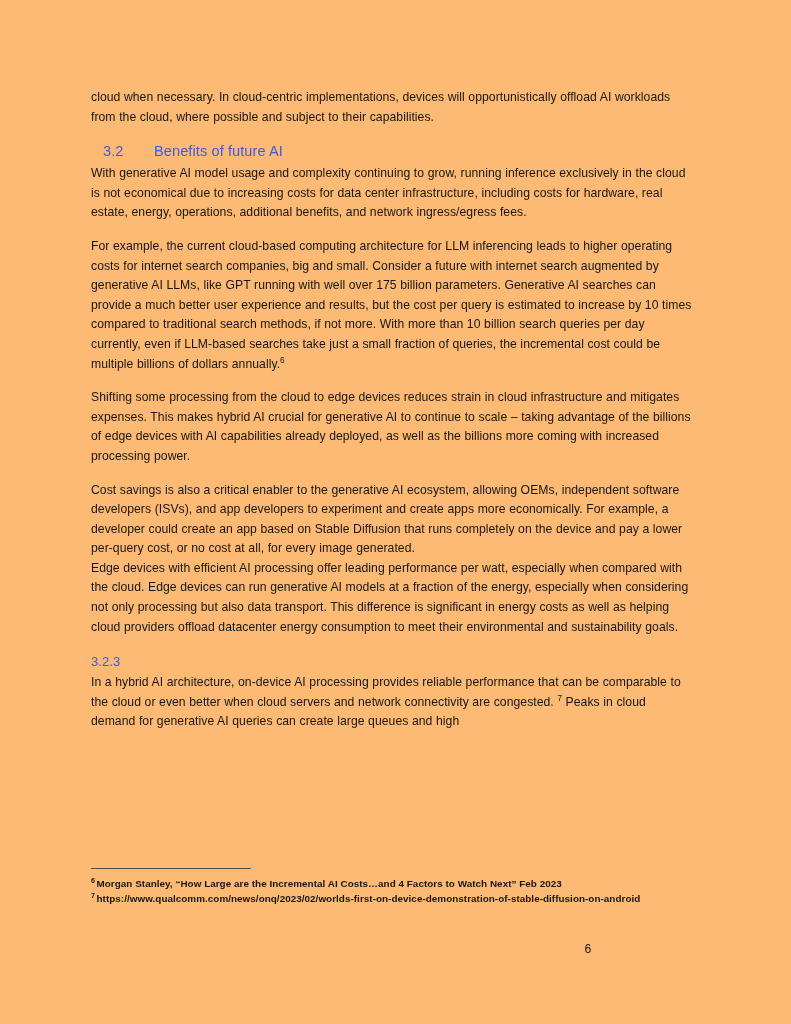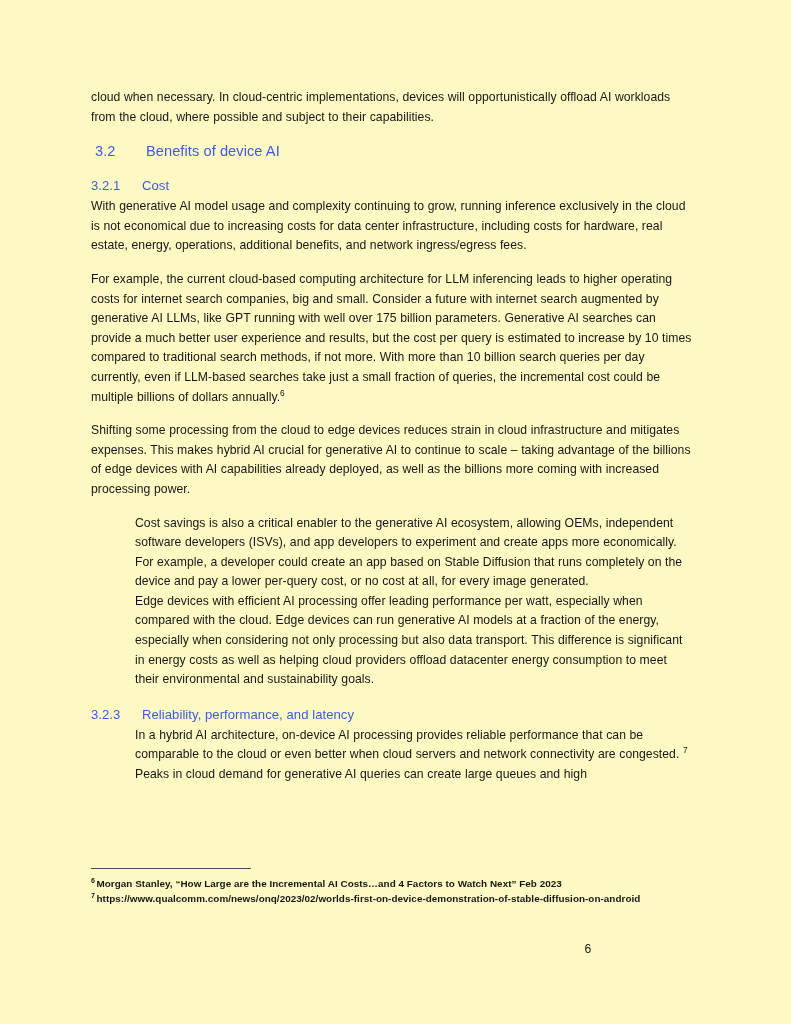--- a/index.html
+++ b/index.html
@@ -15,21 +15,21 @@
     color: #1a1a1a;
     overflow: hidden;
   }
 
   .page {
     position: absolute;
     left: 0;
     top: 0;
     width: 791px;
     height: 1024px;
-    background: #fef9c3;
+    background: #fdba74;
     box-sizing: border-box;
   }
 
   .content {
     position: absolute;
     left: 91px;
     top: 88px;
     width: 602px;
   }
 
@@ -37,25 +37,24 @@
     margin: 0 0 14px 0;
     font-size: 12.2px;
     line-height: 19.6px;
     color: #161616;
     text-align: left;
     letter-spacing: 0.004em;
     word-spacing: 0.01em;
   }
   p.body-para.tight {
     margin-bottom: 0;
-    margin-left: 44px;
   }
 
   h2.sec-heading {
-    margin: 14px 0 3px 4px;
+    margin: 14px 0 3px 12px;
     font-size: 14.6px;
     font-weight: 400;
     line-height: 20px;
     color: #3c5be0;
     letter-spacing: 0.005em;
     display: flex;
   }
   h2.sec-heading .num {
     display: inline-block;
     width: 51px;
@@ -131,41 +130,36 @@
 <body>
 
 <div class="page">
 
   <div class="content">
 
     <p class="body-para">cloud when necessary. In cloud-centric implementations, devices will opportunistically offload AI workloads from the cloud, where possible and subject to their capabilities.</p>
 
     <h2 class="sec-heading">
       <span class="num">3.2</span>
-      <span>Benefits of device AI</span>
+      <span>Benefits of future AI</span>
     </h2>
 
-    <h3 class="sub-heading">
-      <span class="num">3.2.1</span>
-      <span>Cost</span>
-    </h3>
 
     <p class="body-para">With generative AI model usage and complexity continuing to grow, running inference exclusively in the cloud is not economical due to increasing costs for data center infrastructure, including costs for hardware, real estate, energy, operations, additional benefits, and network ingress/egress fees.</p>
 
     <p class="body-para"><span>For example, the current cloud-based computing architecture for LLM inferencing leads to higher operating costs for internet search companies, big and small. Consider a future with internet search augmented by generative AI LLMs, like GPT running with well over 175 billion parameters. Generative AI searches can provide a much better user experience and results, but the cost per query is estimated to increase by 10 times compared to traditional search methods, if not more. With more than 10 billion search queries per day currently, even if LLM-based searches take just a small fraction of queries, the incremental cost could be multiple billions of dollars annually.</span><sup class="fn-ref">6</sup></p>
 
     <p class="body-para">Shifting some processing from the cloud to edge devices reduces strain in cloud infrastructure and mitigates expenses. This makes hybrid AI crucial for generative AI to continue to scale – taking advantage of the billions of edge devices with AI capabilities already deployed, as well as the billions more coming with increased processing power.</p>
 
     <p class="body-para tight">Cost savings is also a critical enabler to the generative AI ecosystem, allowing OEMs, independent software developers (ISVs), and app developers to experiment and create apps more economically. For example, a developer could create an app based on Stable Diffusion that runs completely on the device and pay a lower per-query cost, or no cost at all, for every image generated.</p>
 
     <p class="body-para tight">Edge devices with efficient AI processing offer leading performance per watt, especially when compared with the cloud. Edge devices can run generative AI models at a fraction of the energy, especially when considering not only processing but also data transport. This difference is significant in energy costs as well as helping cloud providers offload datacenter energy consumption to meet their environmental and sustainability goals.</p>
 
     <h3 class="sub-heading">
       <span class="num">3.2.3</span>
-      <span>Reliability, performance, and latency</span>
     </h3>
     <p class="body-para tight"><span>In a hybrid AI architecture, on-device AI processing provides reliable performance that can be comparable to the cloud or even better when cloud servers and network connectivity are congested. </span><sup class="fn-ref">7</sup><span> Peaks in cloud demand for generative AI queries can create large queues and high</span></p>
 
   </div>
 
   <div class="footnotes">
     <div class="fn-rule"></div>
     <div class="fn-item"><span class="fn-mark">6</span><span>Morgan Stanley, “How Large are the Incremental AI Costs…and 4 Factors to Watch Next” Feb 2023</span></div>
     <div class="fn-item"><span class="fn-mark">7</span><span>https://www.qualcomm.com/news/onq/2023/02/worlds-first-on-device-demonstration-of-stable-diffusion-on-android</span></div>
   </div>

